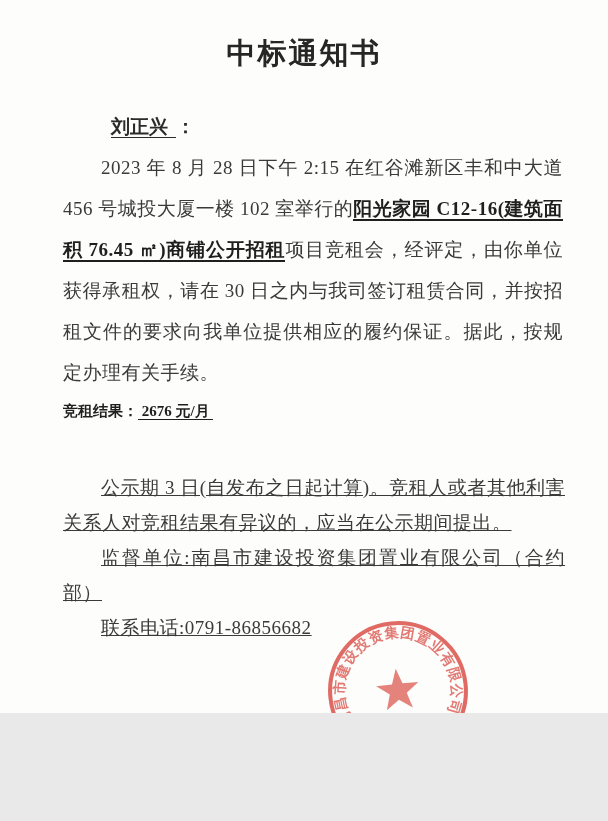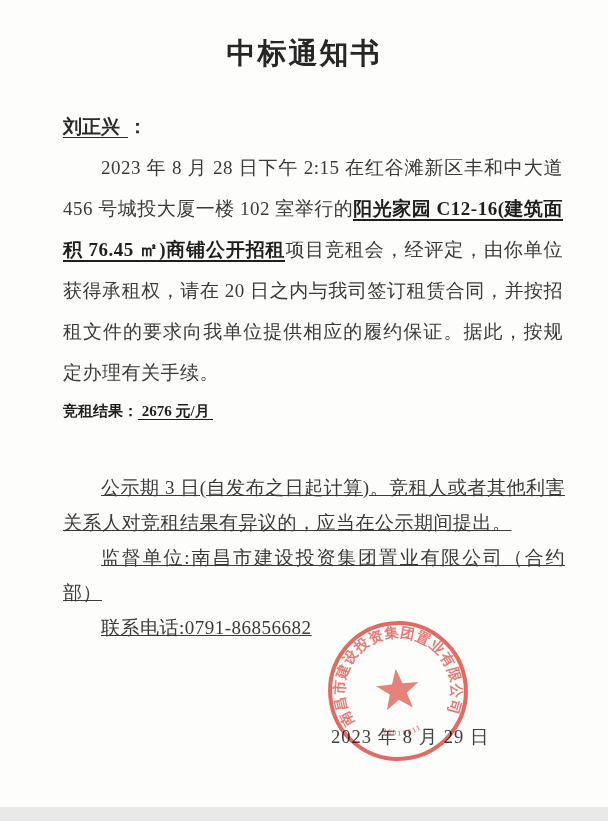--- a/index.html
+++ b/index.html
@@ -1,20 +1,20 @@
 <!DOCTYPE html>
 <html><head>
 <meta charset="utf-8">
 <style>
   * { margin: 0; padding: 0; box-sizing: border-box; }
   html, body { background: #e9e9e9; }
   .page {
     position: relative;
     width: 608px;
-    height: 807px;
+    height: 713px;
     background: #fdfdfc;
     font-family: "Liberation Serif", "DejaVu Serif", serif;
     color: #3a3a3a;
     overflow: hidden;
     margin: 0 auto;
   }
   .doc-title {
     position: absolute;
     top: 34px; left: 0;
     width: 100%;
@@ -28,20 +28,21 @@
     position: absolute;
     top: 114px; left: 63px;
     font-size: 19px;
     font-weight: bold;
     color: #2b2b2b;
   }
   .recipient .name {
     white-space: pre;
     border-bottom: 1.5px solid #2b2b2b;
     padding-right: 8px;
+    margin-left: 48px;
   }
   .para1 {
     position: absolute;
     top: 147px; left: 63px;
     width: 500px;
     font-size: 19px;
     line-height: 41px;
     text-align: justify;
     text-indent: 38px;
     letter-spacing: 0.5px;
@@ -102,21 +103,21 @@
 </style>
 </head>
 <body>
 
 <div class="page">
 
   <div class="doc-title">中标通知书</div>
 
   <div class="recipient"><span class="name">刘正兴</span><span>：</span></div>
 
-  <div class="para1"><span>2023 年 8 月 28 日下午 2:15 在红谷滩新区丰和中大道 456 号城投大厦一楼 102 室举行的</span><span class="highlight">阳光家园 C12-16(建筑面积 76.45 ㎡)商铺公开招租</span><span>项目竞租会，经评定，由你单位获得承租权，请在 20 日之内与我司签订租赁合同，并按招租文件的要求向我单位提供相应的履约保证。据此，按规定办理有关手续。</span></div>
+  <div class="para1"><span>2023 年 8 月 28 日下午 2:15 在红谷滩新区丰和中大道 456 号城投大厦一楼 102 室举行的</span><span class="highlight">阳光家园 C12-16(建筑面积 76.45 ㎡)商铺公开招租</span><span>项目竞租会，经评定，由你单位获得承租权，请在 30 日之内与我司签订租赁合同，并按招租文件的要求向我单位提供相应的履约保证。据此，按规定办理有关手续。</span></div>
 
   <div class="result-line"><span>竞租结果：</span><span class="value"> 2676 元/月 </span></div>
 
   <div class="para2">
     <p>公示期 3 日(自发布之日起计算)。竞租人或者其他利害关系人对竞租结果有异议的，应当在公示期间提出。</p>
     <p>监督单位:南昌市建设投资集团置业有限公司（合约部）</p>
     <p>联系电话:0791-86856682</p>
   </div>
 
 

